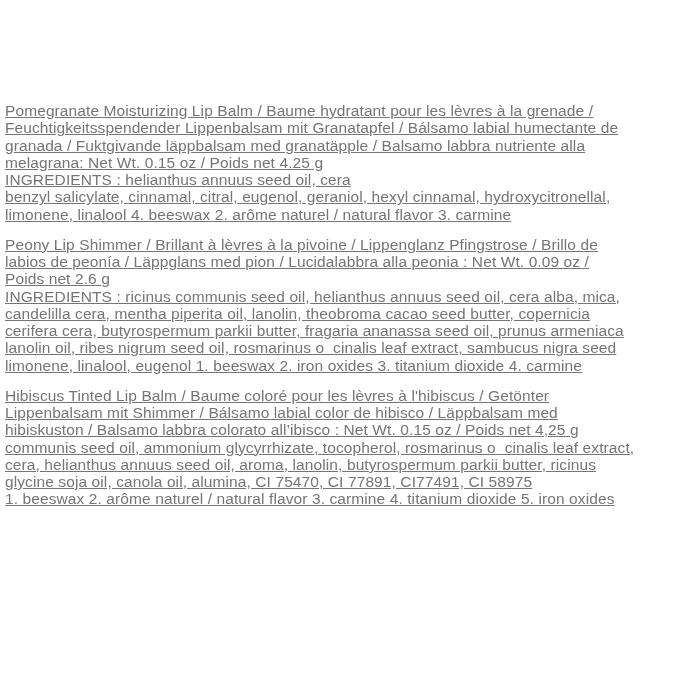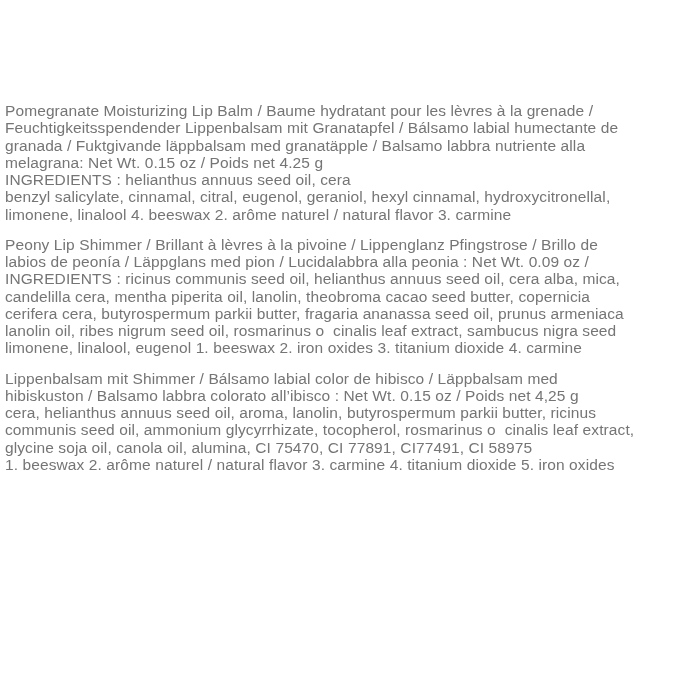--- a/index.html
+++ b/index.html
@@ -21,45 +21,48 @@
     width: 674px;
     font-size: 15.5px;
     line-height: 17.25px;
     letter-spacing: 0.1px;
   }
   .label-section {
     margin: 0 0 13px 0;
   }
   .line {
     white-space: pre; 
+    text-decoration: underline;
   }
 </style>
 </head>
 <body style="background: rgb(255, 255, 255);">
 
 <main class="label-sheet" style="color: rgb(117, 117, 117);">
   <section class="label-section">
       <div class="line">Pomegranate Moisturizing Lip Balm / Baume hydratant pour les lèvres à la grenade /</div>
       <div class="line">Feuchtigkeitsspendender Lippenbalsam mit Granatapfel / Bálsamo labial humectante de</div>
       <div class="line">granada / Fuktgivande läppbalsam med granatäpple / Balsamo labbra nutriente alla</div>
       <div class="line">melagrana: Net Wt. 0.15 oz / Poids net 4.25 g</div>
       <div class="line">INGREDIENTS : helianthus annuus seed oil, cera</div>
       <div class="line">benzyl salicylate, cinnamal, citral, eugenol, geraniol, hexyl cinnamal, hydroxycitronellal,</div>
       <div class="line">limonene, linalool 4. beeswax 2. arôme naturel / natural flavor 3. carmine</div>
     </section>
   <section class="label-section">
       <div class="line">Peony Lip Shimmer / Brillant à lèvres à la pivoine / Lippenglanz Pfingstrose / Brillo de</div>
       <div class="line">labios de peonía / Läppglans med pion / Lucidalabbra alla peonia : Net Wt. 0.09 oz /</div>
+      <div class="line">Poids net 2.6 g</div>
       <div class="line">INGREDIENTS : ricinus communis seed oil, helianthus annuus seed oil, cera alba, mica,</div>
       <div class="line">candelilla cera, mentha piperita oil, lanolin, theobroma cacao seed butter, copernicia</div>
       <div class="line">cerifera cera, butyrospermum parkii butter, fragaria ananassa seed oil, prunus armeniaca</div>
       <div class="line">lanolin oil, ribes nigrum seed oil, rosmarinus o  cinalis leaf extract, sambucus nigra seed</div>
       <div class="line">limonene, linalool, eugenol 1. beeswax 2. iron oxides 3. titanium dioxide 4. carmine</div>
     </section>
   <section class="label-section">
+      <div class="line">Hibiscus Tinted Lip Balm / Baume coloré pour les lèvres à l'hibiscus / Getönter</div>
       <div class="line">Lippenbalsam mit Shimmer / Bálsamo labial color de hibisco / Läppbalsam med</div>
       <div class="line">hibiskuston / Balsamo labbra colorato all’ibisco : Net Wt. 0.15 oz / Poids net 4,25 g</div>
+      <div class="line">communis seed oil, ammonium glycyrrhizate, tocopherol, rosmarinus o  cinalis leaf extract,</div>
       <div class="line">cera, helianthus annuus seed oil, aroma, lanolin, butyrospermum parkii butter, ricinus</div>
-      <div class="line">communis seed oil, ammonium glycyrrhizate, tocopherol, rosmarinus o  cinalis leaf extract,</div>
       <div class="line">glycine soja oil, canola oil, alumina, CI 75470, CI 77891, CI77491, CI 58975</div>
       <div class="line">1. beeswax 2. arôme naturel / natural flavor 3. carmine 4. titanium dioxide 5. iron oxides</div>
     </section>
 </main>
 
 </body></html>

